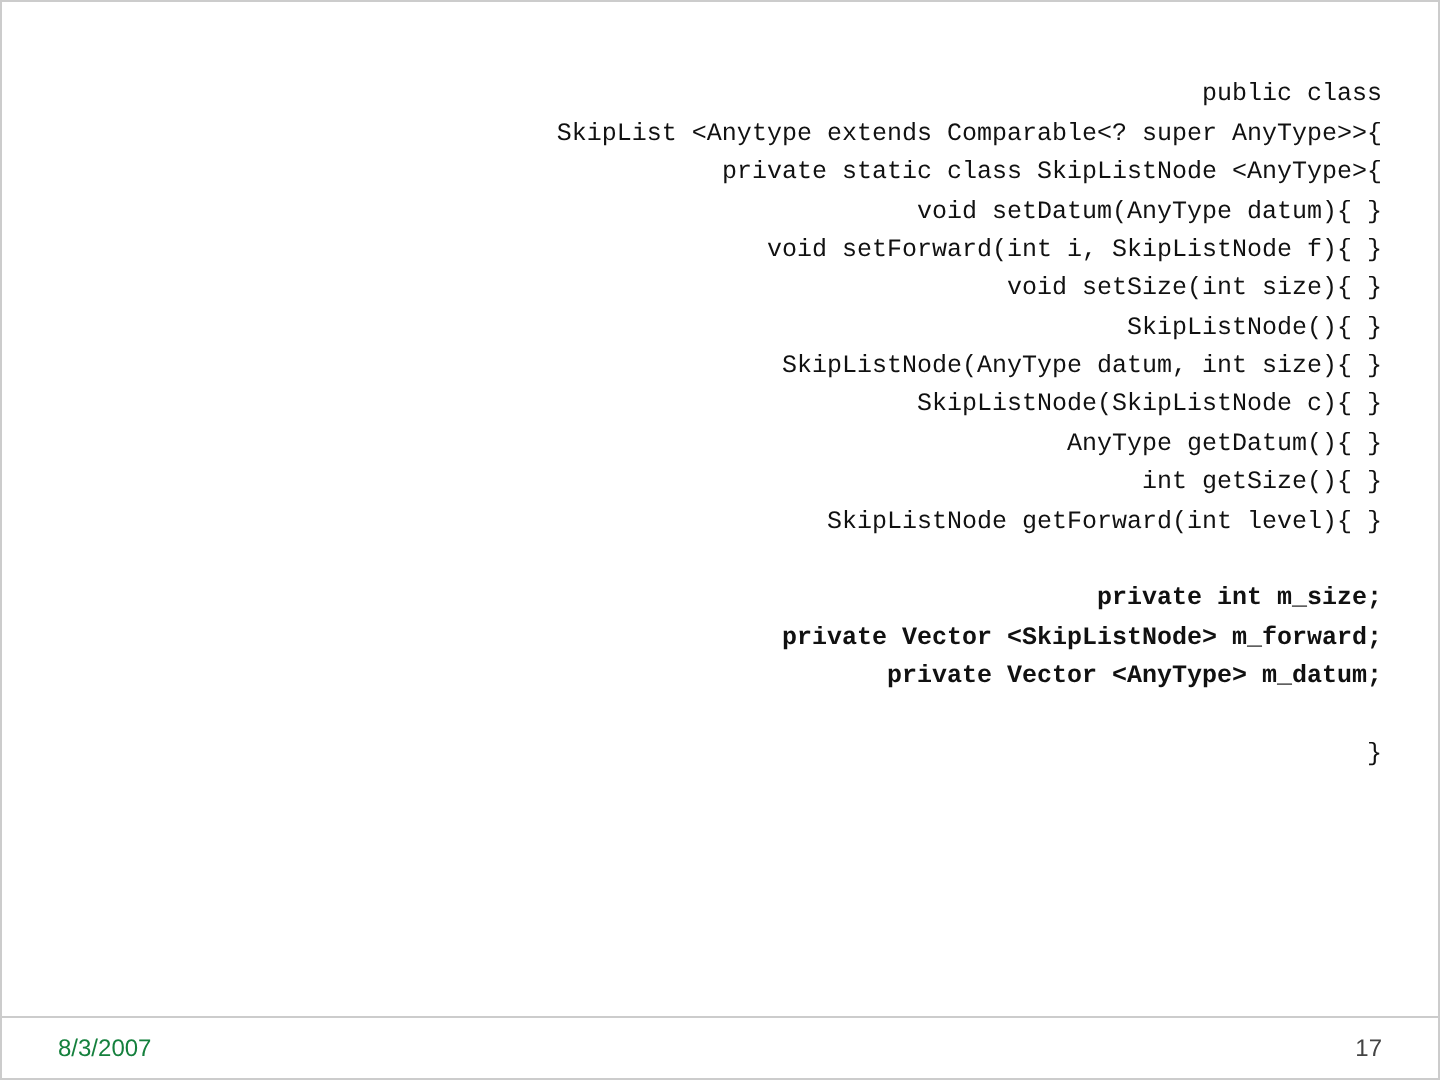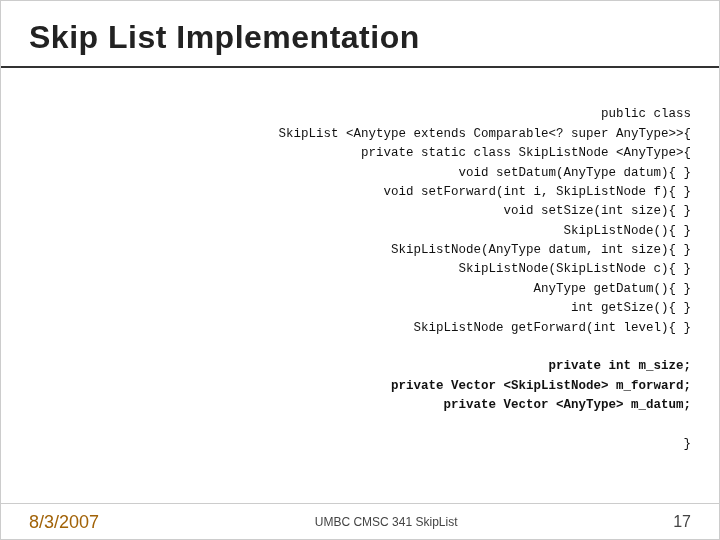--- a/index.html
+++ b/index.html
@@ -57,42 +57,39 @@
 
     .footer {
       display: flex;
       justify-content: space-between;
       align-items: center;
       padding: 8px 28px;
       border-top: 1px solid #cccccc;
     }
 
     .footer-left {
-      font-size: 18px;
-      color: #a16207;
+      font-size: 12px;
+      color: #15803d;
     }
 
     .footer-center {
       font-size: 12px;
       color: #444444;
     }
 
     .footer-right {
-      font-size: 16px;
+      font-size: 12px;
       color: #444444;
     }
   </style>
 </head>
 <body>
 
 <div class="slide">
 
-  <div class="title-bar">
-    <span class="title-text">Skip List Implementation</span>
-  </div>
 
   <div class="content-area">
     <div class="code-block">
 <span>public class
 SkipList &lt;Anytype extends Comparable&lt;? super AnyType&gt;&gt;{
    private static class SkipListNode &lt;AnyType&gt;{
          void setDatum(AnyType datum){ }
          void setForward(int i, SkipListNode f){ }
          void setSize(int size){ }
          SkipListNode(){ }
@@ -106,17 +103,16 @@
          private Vector &lt;SkipListNode&gt; m_forward;
          private Vector &lt;AnyType&gt; m_datum;</span>
 
    }
 </span>
     </div>
   </div>
 
   <div class="footer">
     <span class="footer-left">8/3/2007</span>
-    <span class="footer-center">UMBC CMSC 341 SkipList</span>
     <span class="footer-right">17</span>
   </div>
 
 </div>
 
 </body></html>

